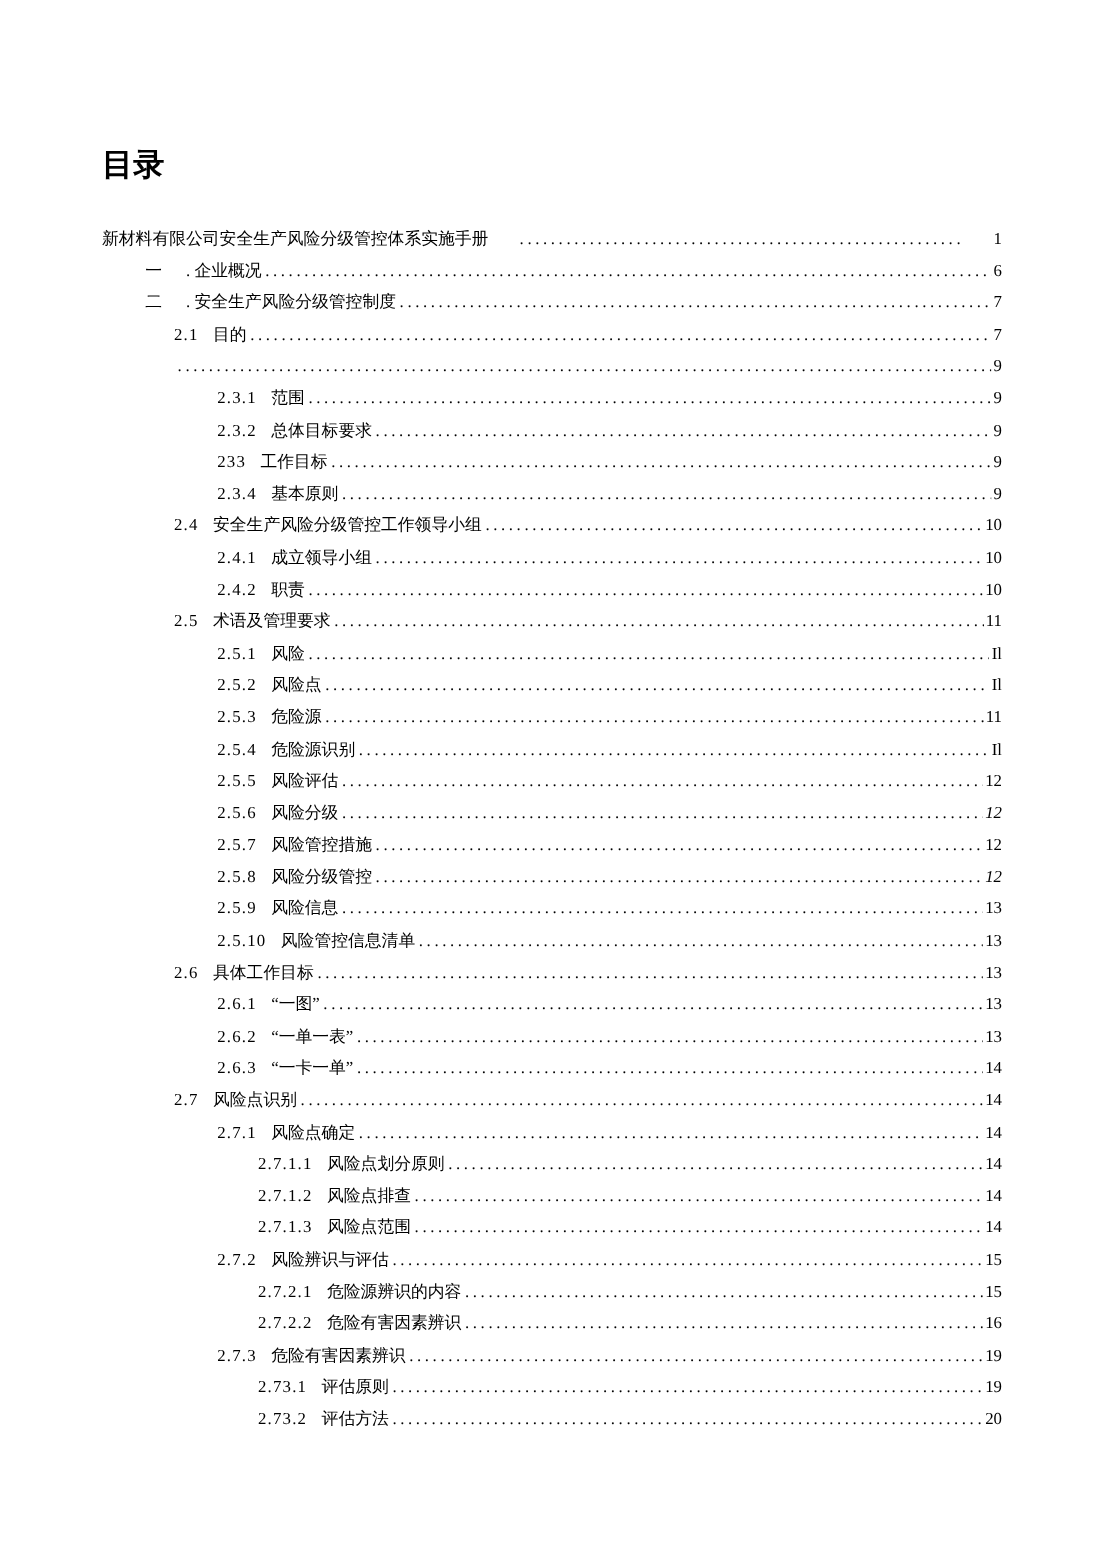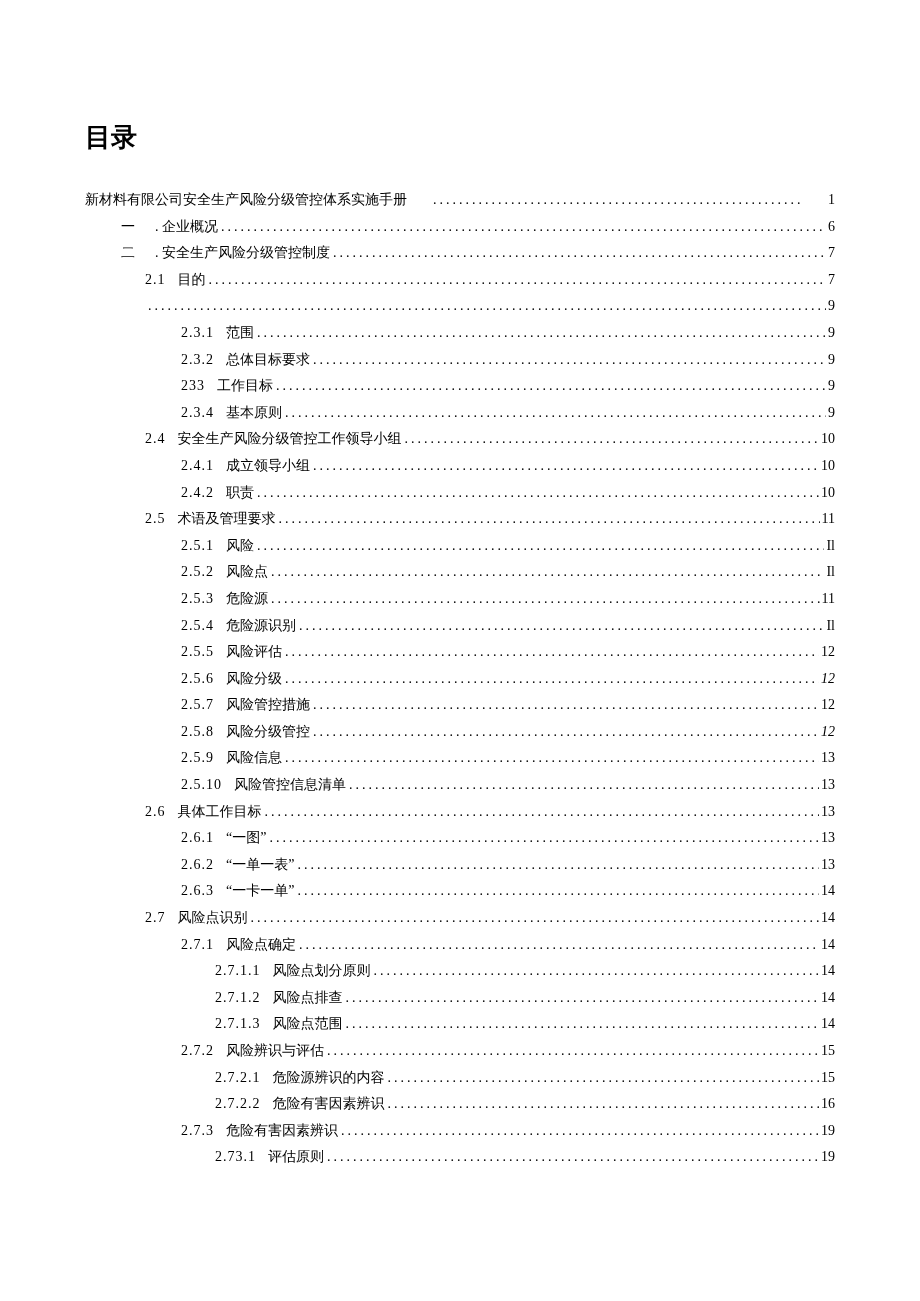--- a/index.html
+++ b/index.html
@@ -239,13 +239,18 @@
     <div class="toc-entry lvl3">
       <span class="toc-label"><span class="toc-num">2.7.3</span><span>危险有害因素辨识</span></span>
       <span class="toc-dots"></span>
       <span class="toc-page">19</span>
     </div>
     <div class="toc-entry lvl4">
       <span class="toc-label"><span class="toc-num">2.73.1</span><span>评估原则</span></span>
       <span class="toc-dots"></span>
       <span class="toc-page">19</span>
     </div>
+    <div class="toc-entry lvl4">
+      <span class="toc-label"><span class="toc-num">2.73.2</span><span>评估方法</span></span>
+      <span class="toc-dots"></span>
+      <span class="toc-page">20</span>
+    </div>
   </div>
 
 </body></html>

